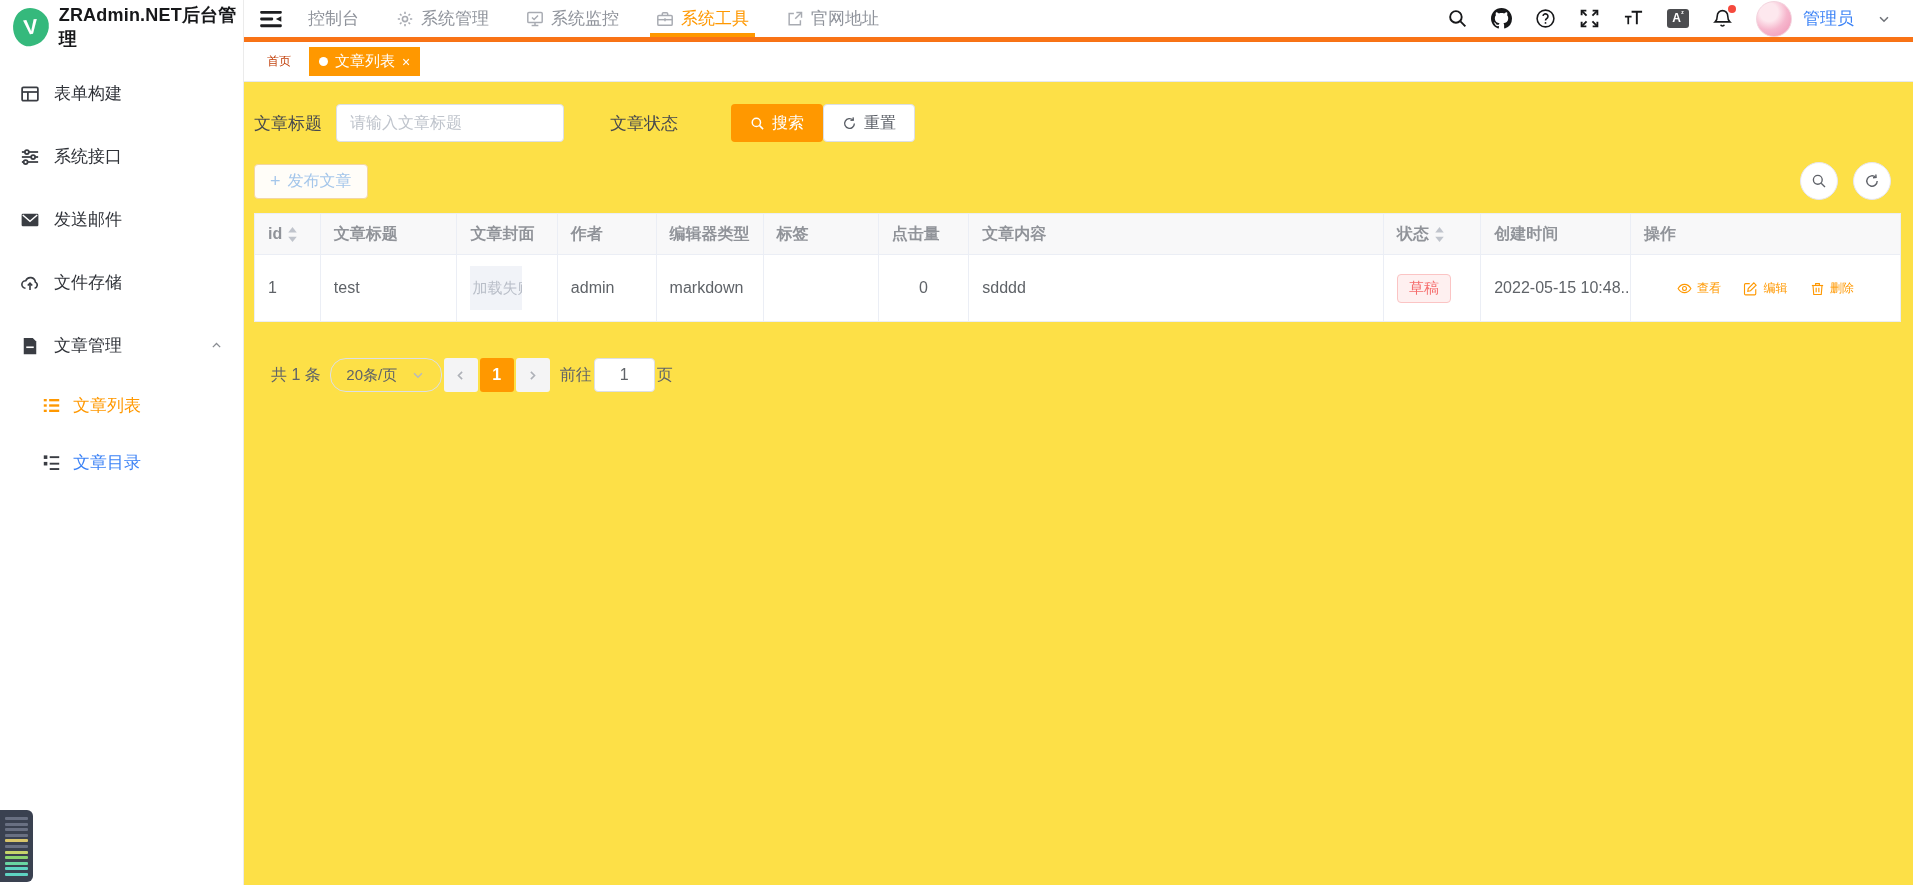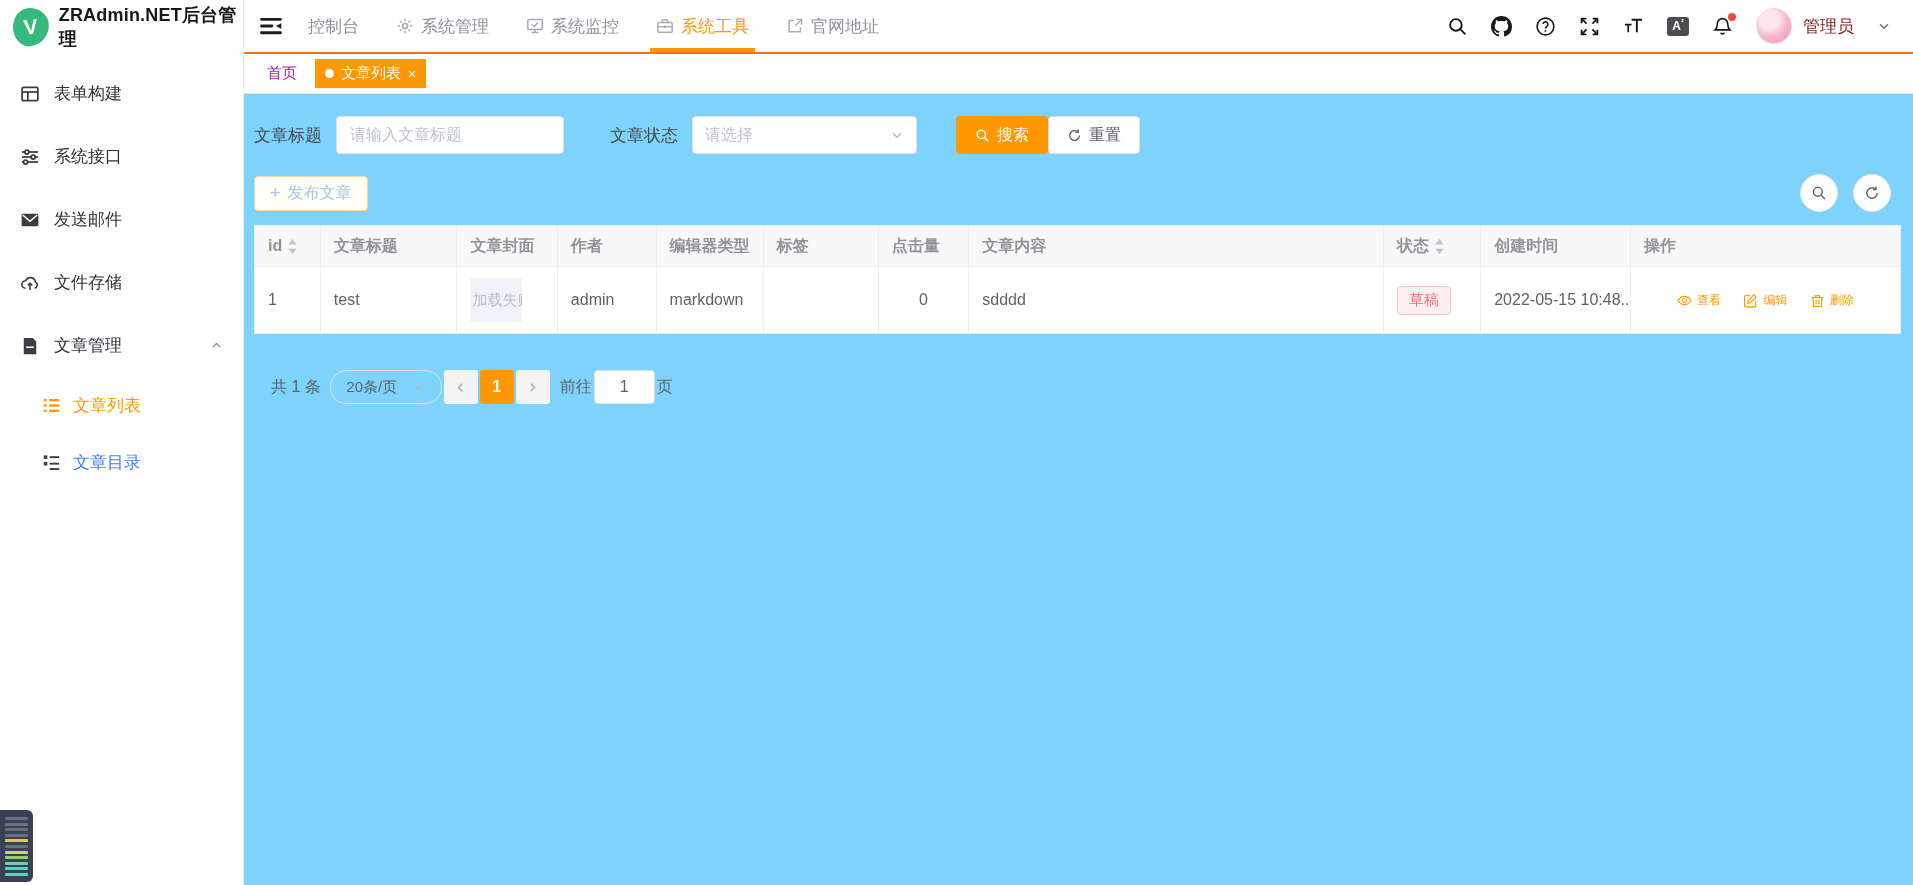--- a/index.html
+++ b/index.html
@@ -17,47 +17,47 @@
   .menu-item { height:63px; display:flex; align-items:center; gap:14px; padding:0 20px; font-size:17px; color:#2f3238; cursor:pointer; position:relative; }
   .menu-item .mi-icon { width:20px; height:20px; color:#3a3d43; flex-shrink:0; }
   .menu-item .chev { position:absolute; right:20px; color:#8a8d93; }
   .submenu-item { height:57px; display:flex; align-items:center; gap:12px; padding:0 20px 0 42px; font-size:17px; color:#3b82f6; cursor:pointer; }
   .submenu-item .mi-icon { width:19px; height:19px; color:#3a3d43; }
   .submenu-item.active, .submenu-item.active .mi-icon { color:#ff9800; }
 
   
   .right { flex:1; display:flex; flex-direction:column; min-width:0; }
 
-  .navbar { height:54px; display:flex; align-items:center; padding:0 22px 0 14px; border-bottom:2px solid #f97316; background:#fff; }
+  .navbar { height:42px; display:flex; align-items:center; padding:0 22px 0 14px; border-bottom:5px solid #f97316; background:#fff; }
   .burger { width:26px; height:26px; color:#1d1e20; cursor:pointer; margin-right:24px; }
   .nav-items { display:flex; align-items:stretch; height:100%; gap:37px; }
   .nav-item { display:flex; align-items:center; gap:7px; font-size:17px; color:#8f939b; cursor:pointer; position:relative; }
   .nav-item .ni-icon { width:18px; height:18px; color:#a8abb2; }
   .nav-item.active { color:#ff9800; }
   .nav-item.active::after { content:""; position:absolute; left:-6px; right:-6px; bottom:0; height:4px; background:#ff9800; }
   .nav-right { margin-left:auto; display:flex; align-items:center; gap:23px; }
   .nr-icon { width:21px; height:21px; color:#17181a; cursor:pointer; position:relative; }
   .lang-box { width:22px; height:19px; background:#4c4d50; border-radius:3px; color:#fff; display:flex; align-items:flex-start; justify-content:center; font-size:12px; font-weight:bold; line-height:19px; cursor:pointer; }
   .lang-box sup { font-size:8px; line-height:10px; }
   .bell-wrap { position:relative; cursor:pointer; }
   .bell-dot { position:absolute; top:-3px; right:-3px; width:8px; height:8px; border-radius:50%; background:#f5493d; }
   .avatar { width:36px; height:36px; border-radius:50%; cursor:pointer;
     background:radial-gradient(circle at 35% 30%, #fde8ee 0 28%, #f6b7cd 55%, #ef93b4 100%); border:1px solid #f3d4de; }
-  .user-name { font-size:17px; color:#7f1d1d; margin-left:-12px; }
+  .user-name { font-size:17px; color:#3b82f6; margin-left:-12px; }
   .caret-down { width:14px; height:14px; color:#6f7278; cursor:pointer; }
 
   .tabsbar { height:40px; background:#fff; display:flex; align-items:center; padding-left:17px; gap:12px;
     border-bottom:1px solid #e6e9ef; box-shadow:0 1px 3px rgba(0,21,41,.06); }
-  .tab-plain { font-size:15px; color:#a21caf; cursor:pointer; padding:4px 6px; }
+  .tab-plain { font-size:12px; color:#c2410c; cursor:pointer; padding:4px 6px; }
   .tab-active { background:#ff9800; color:#fff; font-size:15px; display:flex; align-items:center; gap:7px; padding:5px 10px; cursor:pointer; }
   .tab-dot { width:9px; height:9px; border-radius:50%; background:#fff; }
   .tab-close { font-size:14px; line-height:1; cursor:pointer; }
 
   
-  .content { flex:1; background:#7dd3fc; position:relative; padding:16px 12px 0 10px; min-height:0; }
+  .content { flex:1; background:#fde047; position:relative; padding:16px 12px 0 10px; min-height:0; }
 
   .filter-row { display:flex; align-items:center; margin-top:6px; }
   .f-label { font-size:17px; color:#47494e; margin-right:14px; }
   .text-input { width:228px; height:38px; border:1px solid #dcdfe6; border-radius:4px; padding:0 13px; font-size:16px; color:#606266; font-family:inherit; outline:none; }
   .text-input::placeholder { color:#bfc4cc; }
   .fake-select { width:225px; height:38px; border:1px solid #dcdfe6; border-radius:4px; padding:0 12px; display:flex; align-items:center; justify-content:space-between; cursor:pointer; background:#fff; }
   .fake-select .ph { font-size:16px; color:#bfc4cc; }
   .sel-chev { width:14px; height:14px; color:#b6b9c0; }
   .gap-status { margin-left:46px; }
   .btn { height:38px; border-radius:4px; display:inline-flex; align-items:center; gap:7px; font-size:16px; padding:0 18px; cursor:pointer; border:1px solid transparent; }
@@ -287,26 +287,20 @@
       <span class="tab-close">×</span>
     </div>
   </div>
 
   <main class="content">
 
     <div class="filter-row">
       <span class="f-label">文章标题</span>
       <input class="text-input" type="text" placeholder="请输入文章标题" style="">
       <span class="f-label gap-status">文章状态</span>
-      <div class="fake-select">
-        <span class="ph">请选择</span>
-        <svg class="sel-chev" viewBox="0 0 16 16" fill="none" stroke="currentColor" stroke-width="1.6">
-            <polyline points="3.5,6 8,10.5 12.5,6"></polyline>
-          </svg>
-      </div>
       <button class="btn btn-search">
         <svg class="b-icon" viewBox="0 0 20 20" fill="none" stroke="currentColor" stroke-width="2">
             <circle cx="8.5" cy="8.5" r="5.5"></circle>
             <line x1="12.8" y1="12.8" x2="17.5" y2="17.5"></line>
           </svg>
         <span>搜索</span>
       </button>
       <button class="btn btn-reset">
         <svg class="b-icon" viewBox="0 0 20 20" fill="none" stroke="currentColor" stroke-width="1.8">
             <path d="M16.5 10a6.5 6.5 0 1 1-1.9-4.6"></path>

